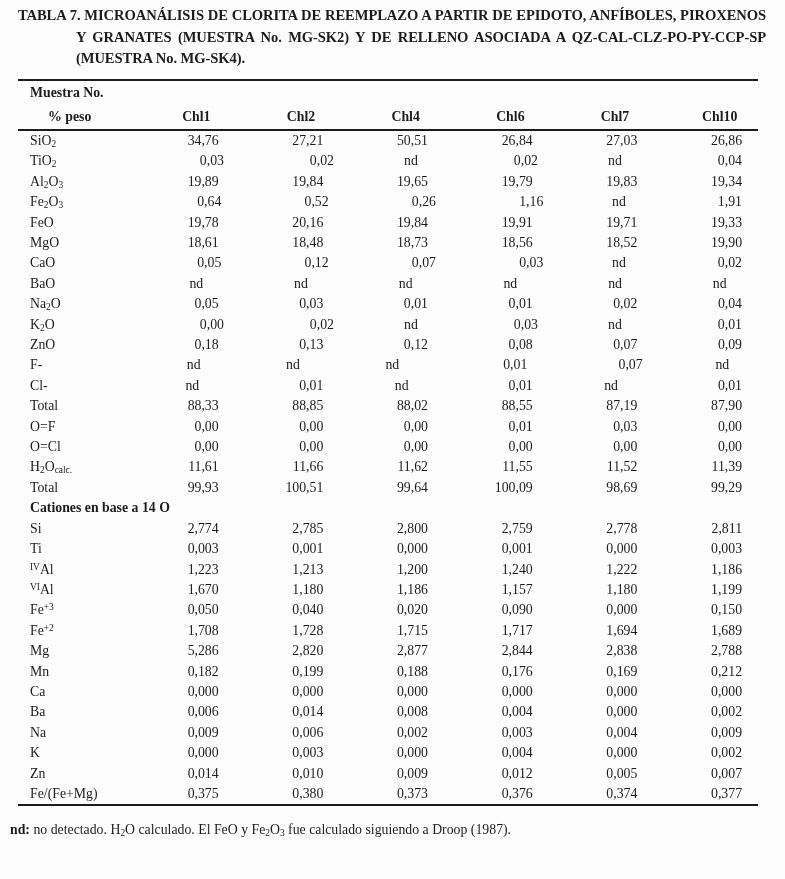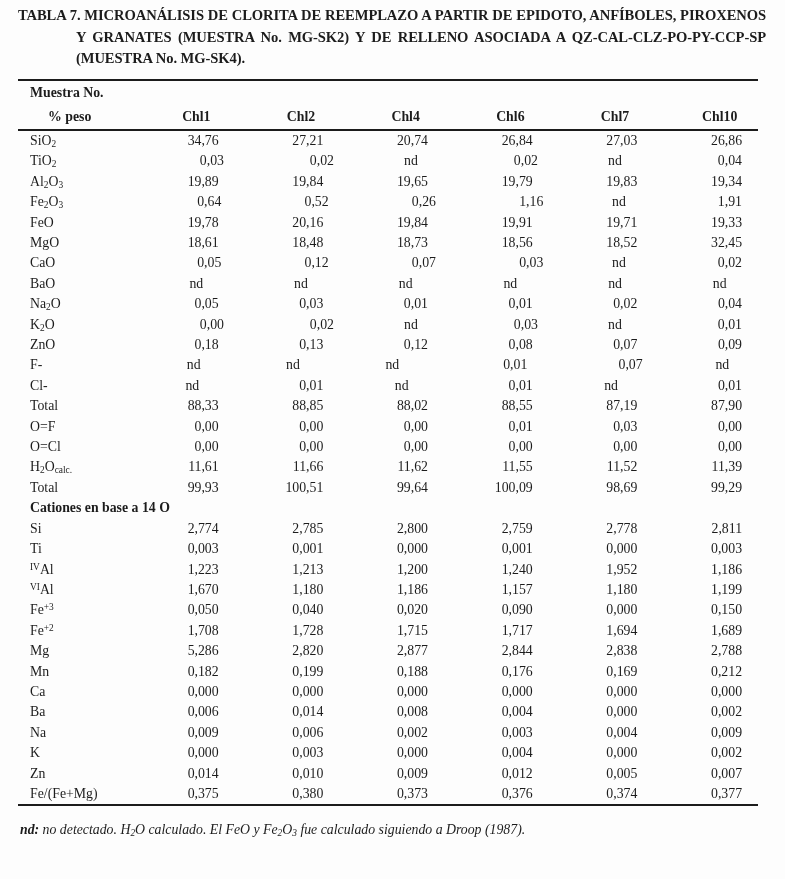--- a/index.html
+++ b/index.html
@@ -33,21 +33,21 @@
   .col-head{flex:1;text-align:center;}
   .body-row{height:20.42px;}
   .val-cell{flex:1;text-align:right;padding-right:16px;box-sizing:border-box;}
   .val-cell.nd{text-align:center;padding-right:0;}
   .section-row{height:20.42px;font-weight:bold;padding-left:12px;}
   sub,sup{font-size:68%;line-height:0;}
   sub{vertical-align:-0.25em;}
   sup{vertical-align:0.45em;}
 
   
-  .footnote{margin:16px 0 0 20px;font-size:13.8px;font-style:italic;}
+  .footnote{margin:16px 0 0 10px;font-size:13.8px;}
   .fn-bold{font-weight:bold;}
 </style>
 </head>
 <body>
 
 <div class="page">
 
   <div class="table-title">
     <div class="title-line j">TABLA 7. MICROANÁLISIS DE CLORITA DE REEMPLAZO A PARTIR DE EPIDOTO, ANFÍBOLES, PIROXENOS</div>
     <div class="title-line j ind">Y GRANATES (MUESTRA No. MG-SK2) Y DE RELLENO ASOCIADA A QZ-CAL-CLZ-PO-PY-CCP-SP</div>
@@ -68,21 +68,21 @@
           <div class="cell col-head">Chl7</div>
           <div class="cell col-head">Chl10</div>
         </div>
     </div>
 
     <div id="oxide-body">
         <div class="row body-row">
           <div class="cell label-cell">SiO<sub>2</sub></div>
           <div class="cell val-cell">34,76</div>
           <div class="cell val-cell">27,21</div>
-          <div class="cell val-cell">20,74</div>
+          <div class="cell val-cell">50,51</div>
           <div class="cell val-cell">26,84</div>
           <div class="cell val-cell">27,03</div>
           <div class="cell val-cell">26,86</div>
         </div>
         <div class="row body-row">
           <div class="cell label-cell">TiO<sub>2</sub></div>
           <div class="cell val-cell">0,03</div>
           <div class="cell val-cell">0,02</div>
           <div class="cell val-cell nd">nd</div>
           <div class="cell val-cell">0,02</div>
@@ -116,21 +116,21 @@
           <div class="cell val-cell">19,71</div>
           <div class="cell val-cell">19,33</div>
         </div>
         <div class="row body-row">
           <div class="cell label-cell">MgO</div>
           <div class="cell val-cell">18,61</div>
           <div class="cell val-cell">18,48</div>
           <div class="cell val-cell">18,73</div>
           <div class="cell val-cell">18,56</div>
           <div class="cell val-cell">18,52</div>
-          <div class="cell val-cell">32,45</div>
+          <div class="cell val-cell">19,90</div>
         </div>
         <div class="row body-row">
           <div class="cell label-cell">CaO</div>
           <div class="cell val-cell">0,05</div>
           <div class="cell val-cell">0,12</div>
           <div class="cell val-cell">0,07</div>
           <div class="cell val-cell">0,03</div>
           <div class="cell val-cell nd">nd</div>
           <div class="cell val-cell">0,02</div>
         </div>
@@ -257,21 +257,21 @@
           <div class="cell val-cell">0,001</div>
           <div class="cell val-cell">0,000</div>
           <div class="cell val-cell">0,003</div>
         </div>
         <div class="row body-row">
           <div class="cell label-cell"><sup>IV</sup>Al</div>
           <div class="cell val-cell">1,223</div>
           <div class="cell val-cell">1,213</div>
           <div class="cell val-cell">1,200</div>
           <div class="cell val-cell">1,240</div>
-          <div class="cell val-cell">1,952</div>
+          <div class="cell val-cell">1,222</div>
           <div class="cell val-cell">1,186</div>
         </div>
         <div class="row body-row">
           <div class="cell label-cell"><sup>VI</sup>Al</div>
           <div class="cell val-cell">1,670</div>
           <div class="cell val-cell">1,180</div>
           <div class="cell val-cell">1,186</div>
           <div class="cell val-cell">1,157</div>
           <div class="cell val-cell">1,180</div>
           <div class="cell val-cell">1,199</div>

